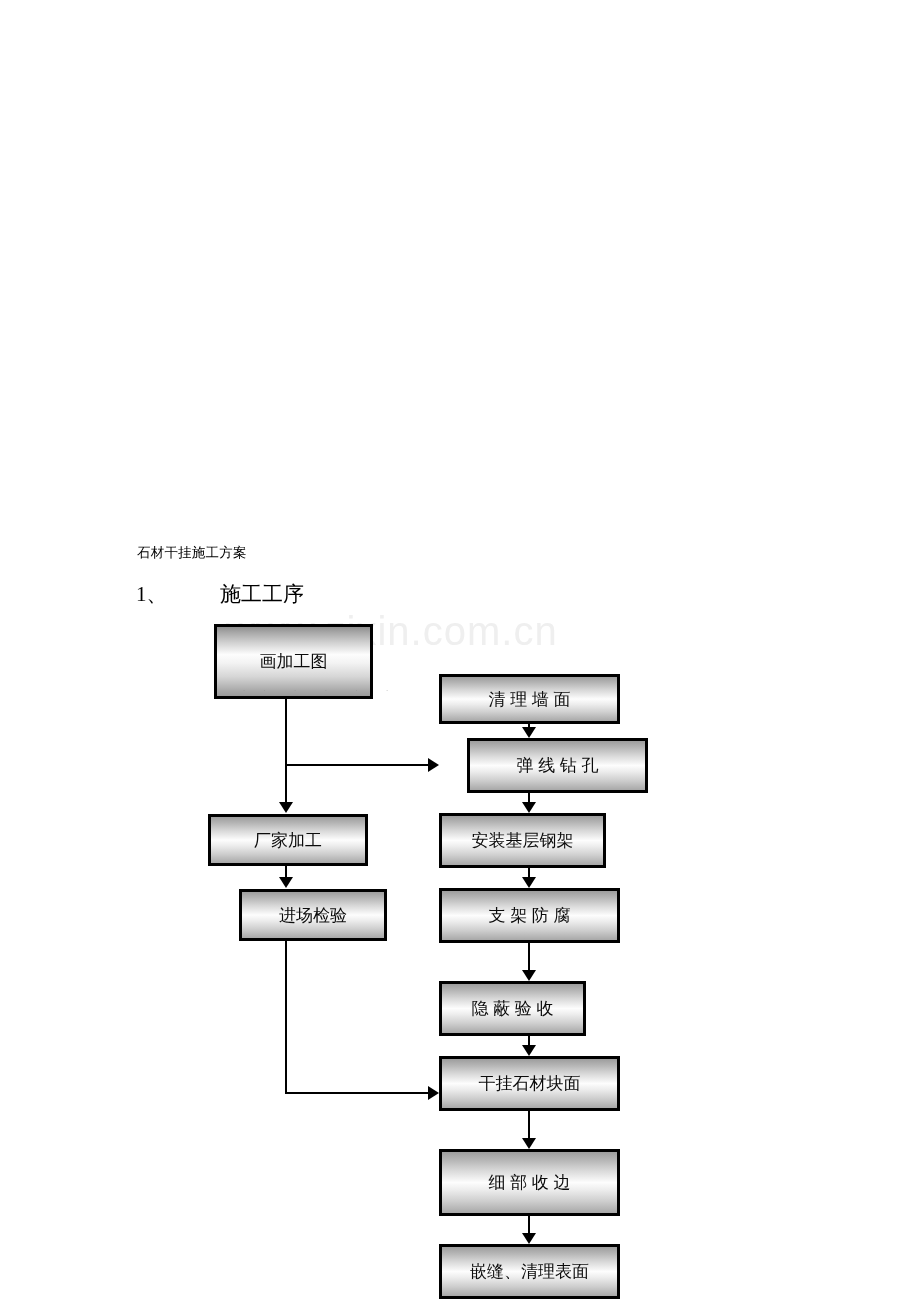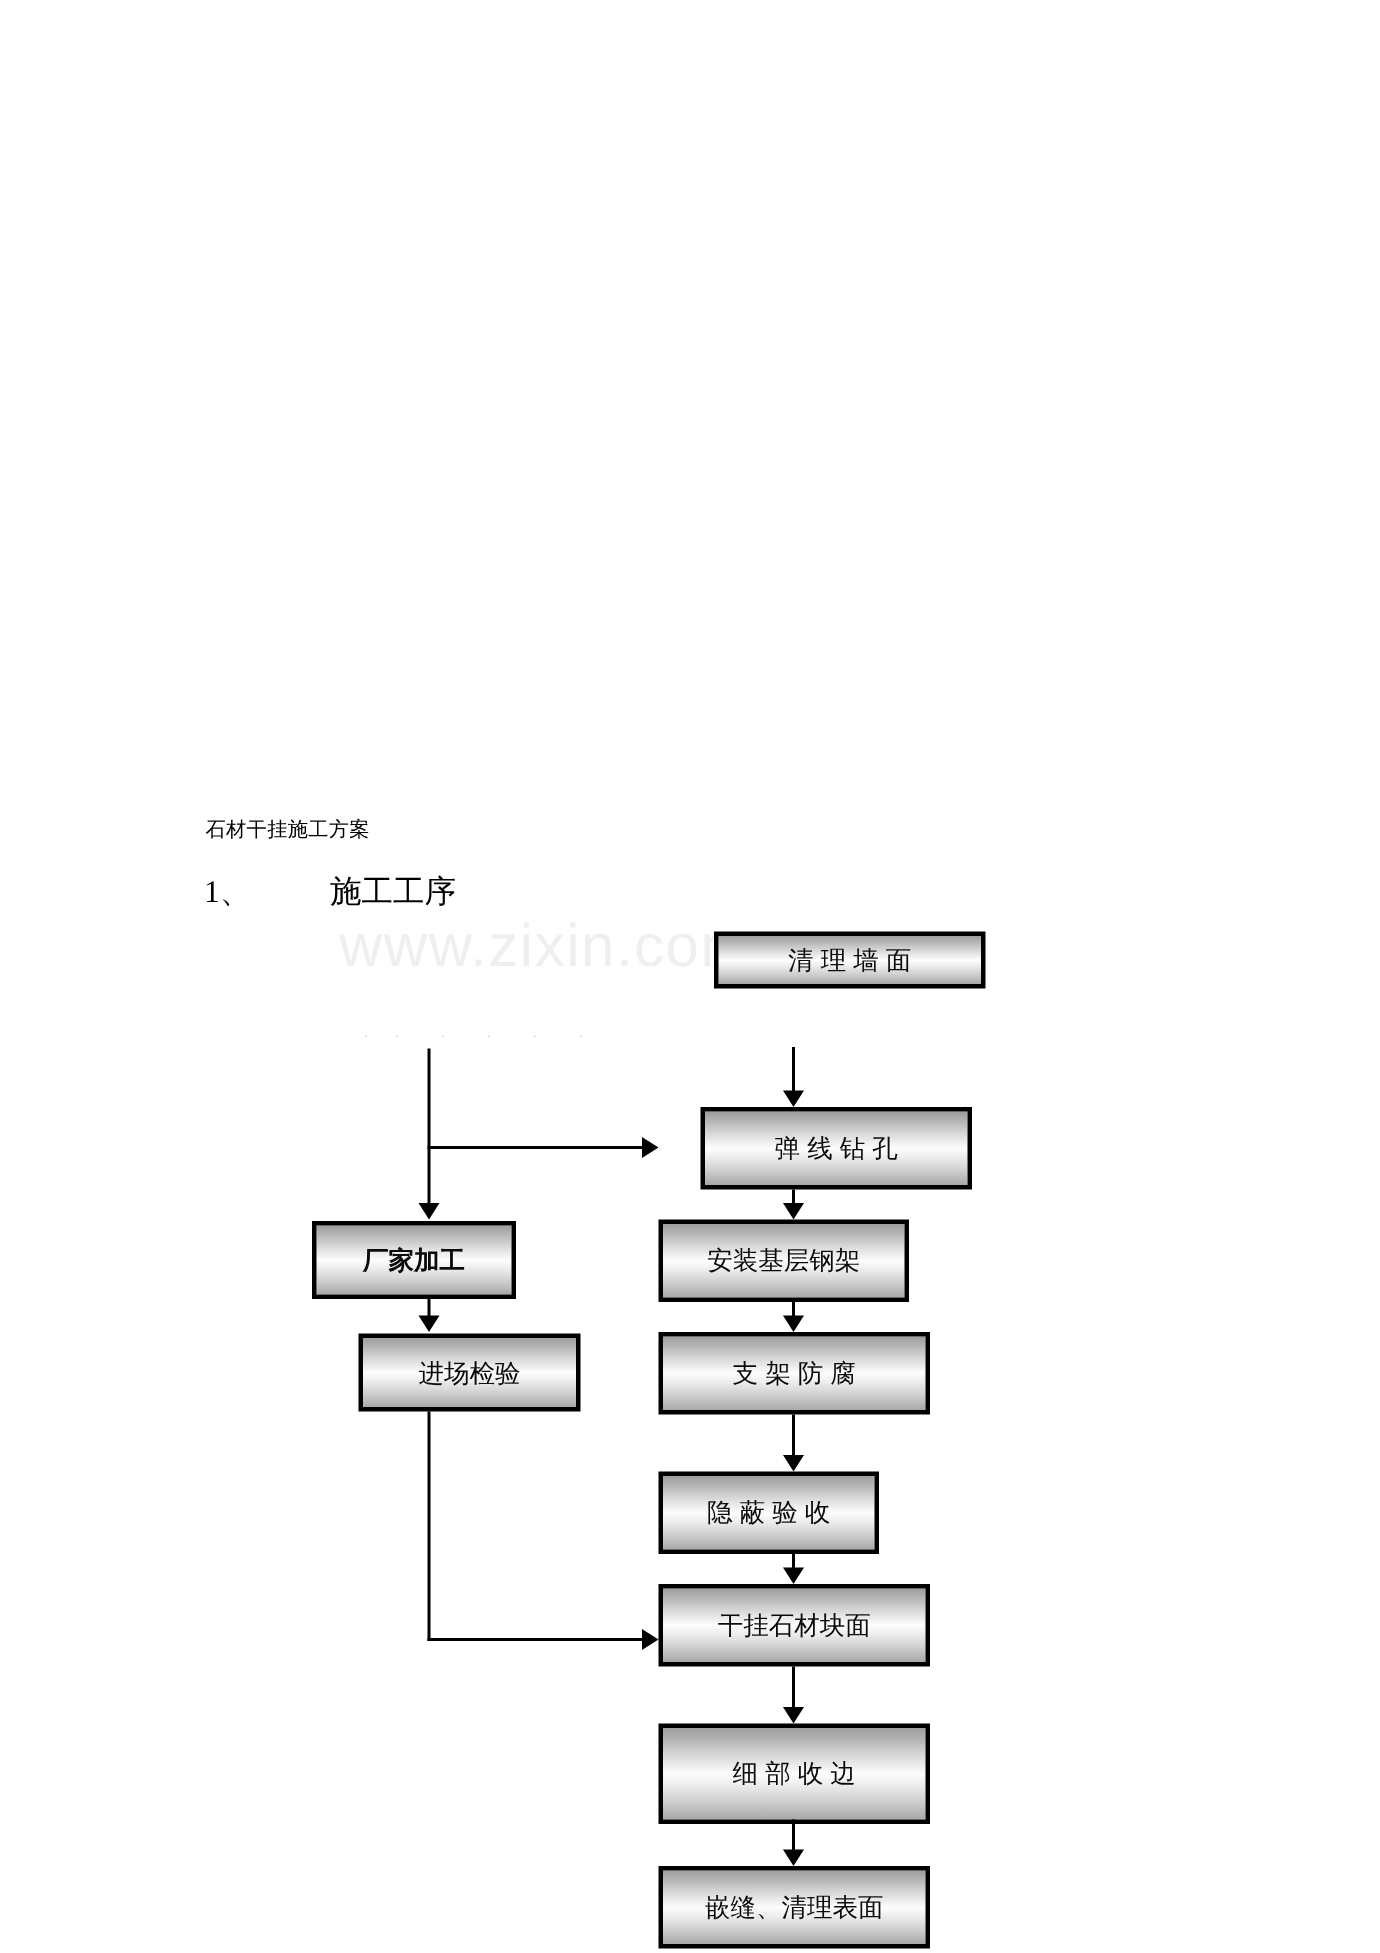--- a/index.html
+++ b/index.html
@@ -145,31 +145,34 @@
 <div id="page">
 
   <div class="watermark">www.zixin.com.cn</div>
 
   <div class="doc-subtitle">石材干挂施工方案</div>
 
   <div class="doc-heading">1、          施工工序</div>
 
   <div class="flow">
 
+    <div class="node tall" style="left:214px; top:624px; width:159px; height:75px;">
+      <span class="label">画加工图</span>
+    </div>
     <div class="faint-dots" style="left:243px; top:684px;">. .  .  .  .  .</div>
 
-    <div class="node" style="left:208px; top:814px; width:136px; height:52px;font-weight:bold;">
+    <div class="node" style="left:208px; top:814px; width:160px; height:52px;">
       <span class="label">厂家加工</span>
     </div>
 
     <div class="node" style="left:208px; top:889px; width:148px; height:52px;margin-left:31px;">
       <span class="label">进场检验</span>
     </div>
 
-    <div class="node" style="left:439px; top:621px; width:181px; height:38px;margin-left:37px;">
+    <div class="node" style="left:439px; top:674px; width:181px; height:50px;">
       <span class="label">清 理 墙 面</span>
     </div>
 
     <div class="node" style="left:439px; top:738px; width:181px; height:55px;margin-left:28px;">
       <span class="label">弹 线 钻 孔</span>
     </div>
 
     <div class="node" style="left:439px; top:813px; width:167px; height:55px;text-align:center;">
       <span class="label">安装基层钢架</span>
     </div>

